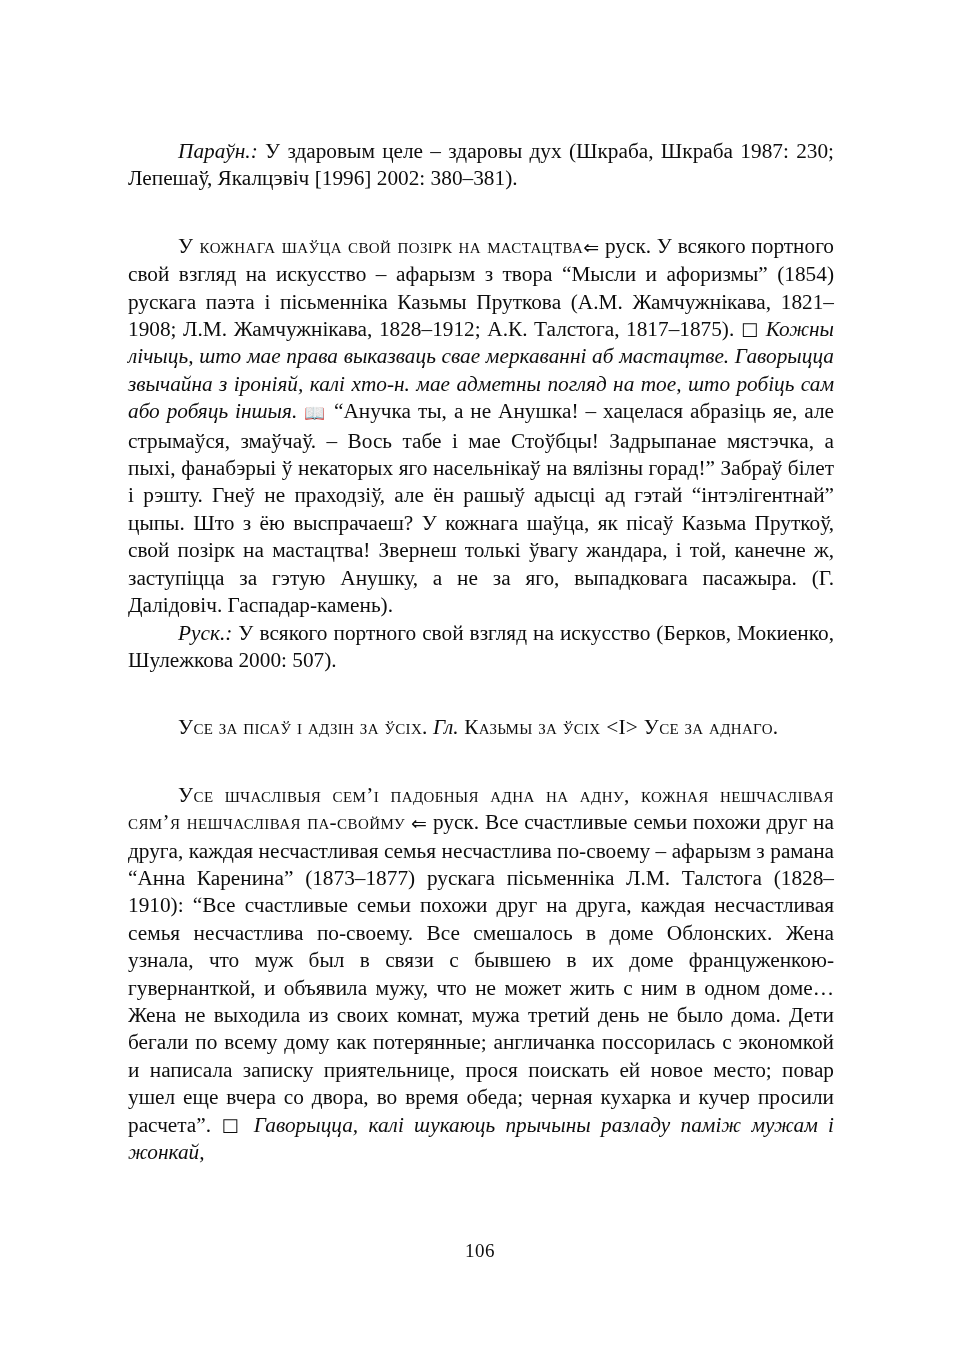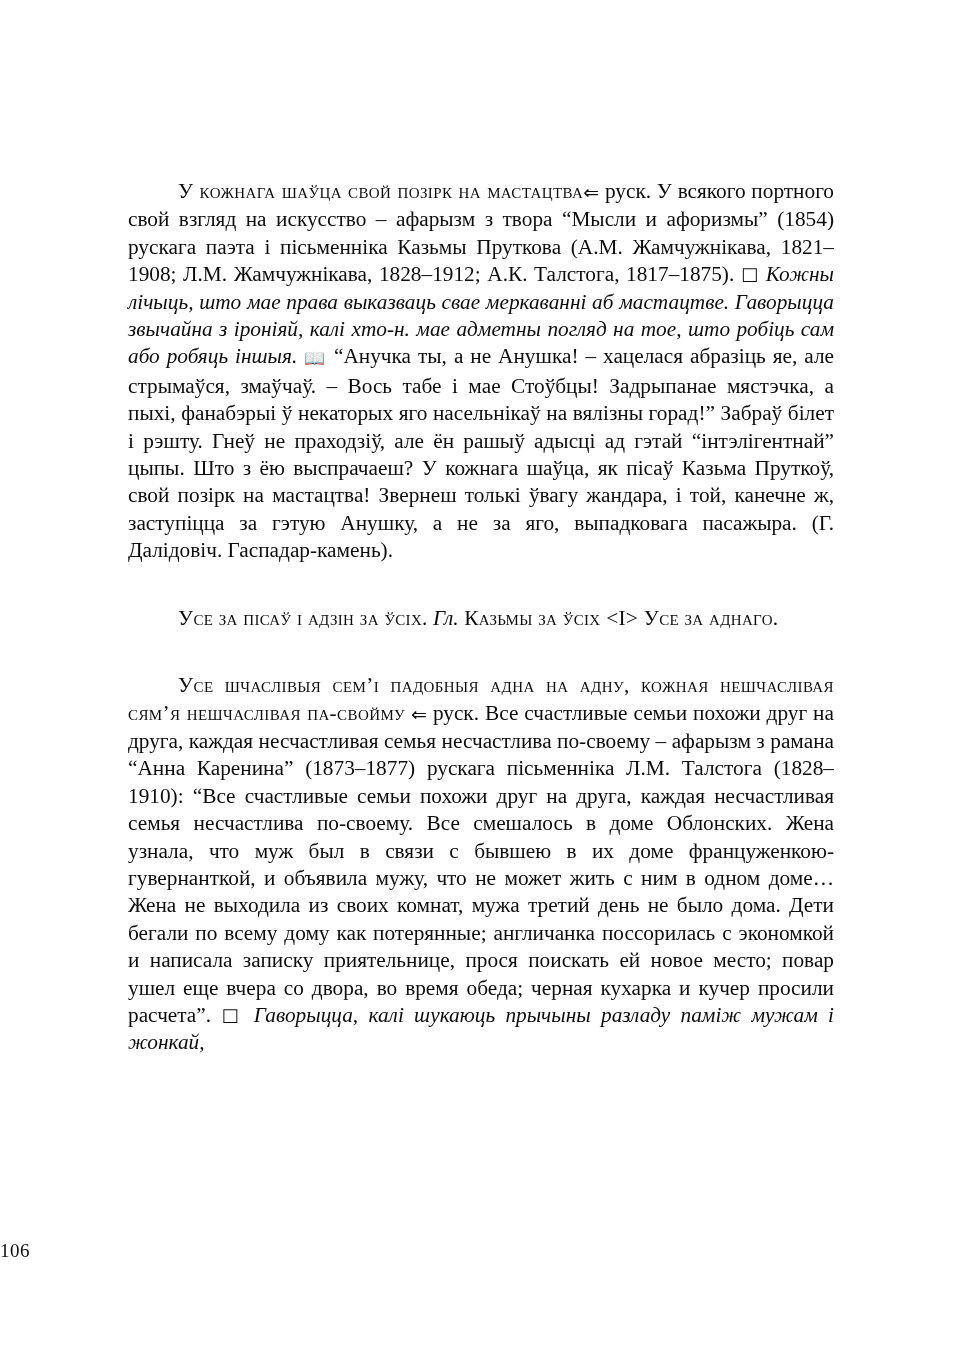--- a/index.html
+++ b/index.html
@@ -63,37 +63,39 @@
   .sym-book {
     font-family: "DejaVu Sans", sans-serif;
     font-size: 17px;
     vertical-align: -1px;
   }
   .folio {
     position: absolute;
     left: 0;
     right: 0;
     top: 1240px;
-    text-align: left;
+    text-align: center;
     font-size: 19px;
     letter-spacing: 0.5px;
   }
 </style>
 </head>
 <body>
 
 <div class="page">
 
+  <p><span class="lbl">Параўн.:</span><span> У здаровым целе – здаровы дух (Шкраба, Шкраба 1987: 230; Лепешаў, Якалцэвіч [1996] 2002: 380–381).</span></p>
 
 
   <div class="gap-lg"></div>
 
   <p><span class="hw">У кожнага шаўца свой позірк на мастацтва</span><span class="sym-arrow">⇐</span> <span>руск.</span><span> У всякого портного свой взгляд на искусство – афарызм з твора “Мысли и афоризмы” (1854) рускага паэта і пісьменніка Казьмы Пруткова (А.М. Жамчужнікава, 1821–1908; Л.М. Жамчужнікава, 1828–1912; А.К. Талстога, 1817–1875). </span><span class="sym">□</span> <span class="defn">Кожны лічыць, што мае права выказваць свае меркаванні аб мастацтве. Гаворыцца звычайна з іроніяй, калі хто-н. мае адметны погляд на тое, што робіць сам або робяць іншыя. </span><span class="sym-book">📖</span>
     <span>“Анучка ты, а не Анушка! – хацелася абразіць яе, але стрымаўся, змаўчаў. – Вось табе і мае Стоўбцы! Задрыпанае мястэчка, а пыхі, фанабэрыі ў некаторых яго насельнікаў на вялізны горад!” Забраў білет і рэшту. Гнеў не праходзіў, але ён рашыў адысці ад гэтай “інтэлігентнай” цыпы. Што з ёю выспрачаеш? У кожнага шаўца, як пісаў Казьма Пруткоў, свой позірк на мастацтва! Звернеш толькі ўвагу жандара, і той, канечне ж, заступіцца за гэтую Анушку, а не за яго, выпадковага пасажыра. (Г. Далідовіч. Гаспадар-камень).</span></p>
 
+  <p><span class="lbl">Руск.:</span><span> У всякого портного свой взгляд на искусство (Берков, Мокиенко, Шулежкова 2000: 507).</span></p>
 
   <div class="gap-lg"></div>
 
   <p><span class="xref">Усе за пісаў і адзін за ўсіх.</span> <span class="lbl">Гл.</span><span class="xref"> Казьмы за ўсіх </span><span class="xref">&lt;І&gt;</span><span class="xref"> Усе за аднаго.</span></p>
 
   <div class="gap-lg"></div>
 
   <p><span class="hw">Усе шчаслівыя сем’і падобныя адна на адну, кожная нешчаслівая сям’я нешчаслівая па-свойму</span> <span class="sym-arrow">⇐</span> <span>руск.</span><span> Все счастливые семьи похожи друг на друга, каждая несчастливая семья несчастлива по-своему – афарызм з рамана “Анна Каренина” (1873–1877) рускага пісьменніка Л.М. Талстога (1828–1910): “Все счастливые семьи похожи друг на друга, каждая несчастливая семья несчастлива по-своему. Все смешалось в доме Облонских. Жена узнала, что муж был в связи с бывшею в их доме француженкою-гувернанткой, и объявила мужу, что не может жить с ним в одном доме… Жена не выходила из своих комнат, мужа третий день не было дома. Дети бегали по всему дому как потерянные; англичанка поссорилась с экономкой и написала записку приятельнице, прося поискать ей новое место; повар ушел еще вчера со двора, во время обеда; черная кухарка и кучер просили расчета”. </span><span class="sym">□</span> <span class="defn">Гаворыцца, калі шукаюць прычыны разладу паміж мужам і жонкай,</span></p>
 
 </div>

